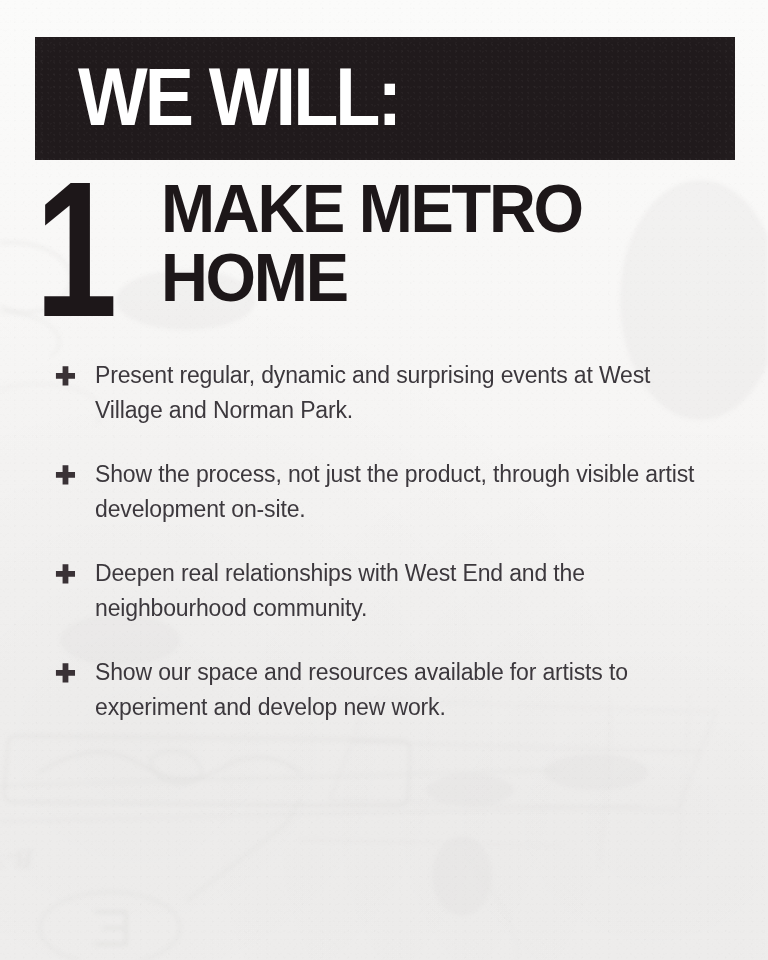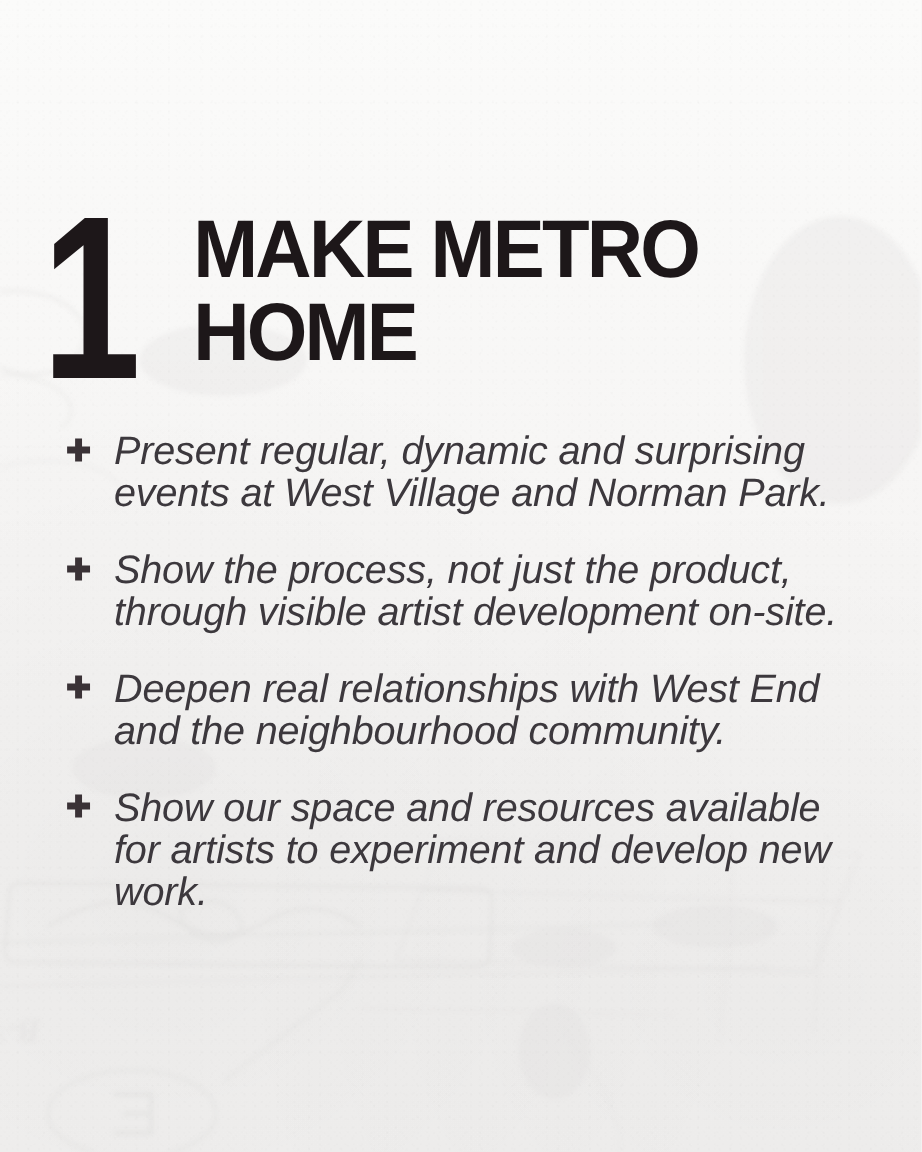--- a/index.html
+++ b/index.html
@@ -126,25 +126,24 @@
     font-weight:700;
     font-size:25px;
     line-height:34px;
     padding-top:1px;
   }
   .bullet-text{
     flex:1 1 auto;
     color:#3c383d;
     font-family:"Liberation Sans", sans-serif;
     font-weight:400;
-    font-size:33px;
+    font-size:23px;
     line-height:35px;
     letter-spacing:-.15px;
     max-width:625px;
-    font-style:italic;
   }
 </style>
 </head>
 <body>
 
 <div id="page">
 
   <div id="bg-drawing">
     <svg viewBox="0 0 768 960" xmlns="http://www.w3.org/2000/svg">
       <g stroke="#d9d8d7" stroke-width="2.4" fill="none" stroke-linecap="round" stroke-linejoin="round">
@@ -186,20 +185,23 @@
         <ellipse cx="596" cy="772" rx="52" ry="18"></ellipse>
         <ellipse cx="462" cy="876" rx="30" ry="40"></ellipse>
         <ellipse cx="186" cy="300" rx="70" ry="30"></ellipse>
         <ellipse cx="700" cy="300" rx="80" ry="120"></ellipse>
         <ellipse cx="120" cy="640" rx="60" ry="26"></ellipse>
       </g>
     </svg>
   </div>
   <div id="bg-noise"></div>
 
+  <div id="header-bar">
+    <div id="header-title">WE WILL:</div>
+  </div>
 
   <div id="headline-block">
     <div id="headline-number">1</div>
     <div id="headline-text">
       <span class="hl-line">MAKE METRO</span>
       <span class="hl-line">HOME</span>
     </div>
   </div>
 
   <div id="bullet-list">

